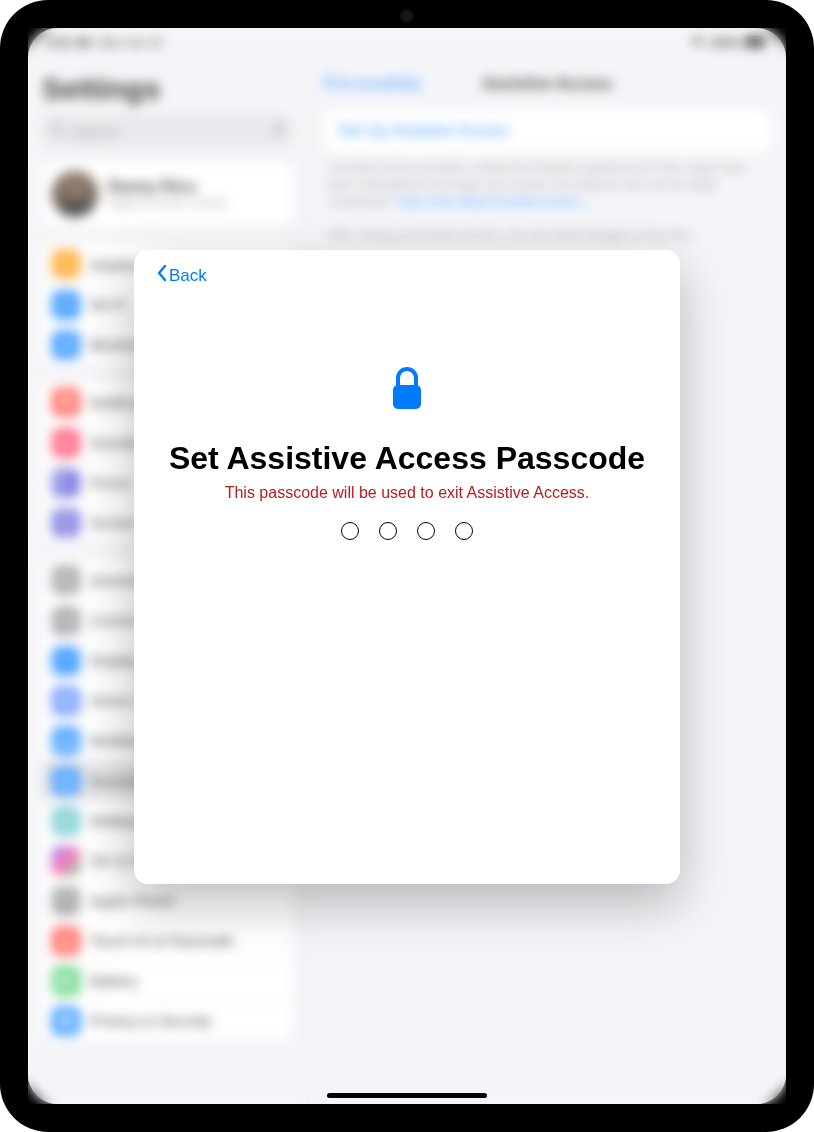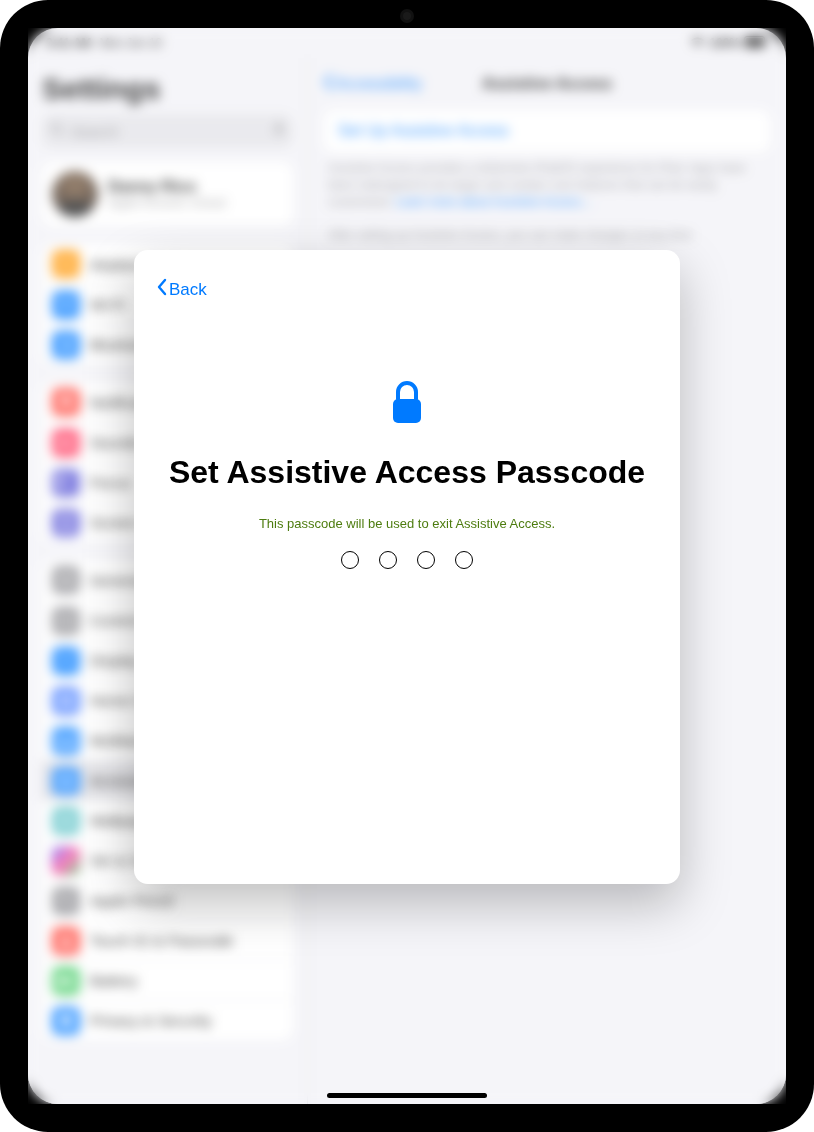--- a/index.html
+++ b/index.html
@@ -149,35 +149,35 @@
   .desc a{color:#007aff;text-decoration:none;}
   
   .modal{
     position:absolute;
     width:546px; height:634px;
     left:50%; top:222px;
     transform:translateX(-50%);
     background:#fff;
     border-radius:14px;
     box-shadow:0 20px 50px rgba(0,0,0,0.25);
-    padding:28px 22px;
+    padding:14px 22px;
   }
   .modal-back{
     color:#007aff;font-size:17px;display:flex;align-items:center;gap:2px;
   }
   .modal-center{
     margin-top:78px;
     display:flex;flex-direction:column;align-items:center;text-align:center;
   }
   .lock-icon{color:#007aff;}
   .modal-h1{
     font-size:32px;font-weight:700;line-height:1.2;margin-top:22px;color:#000;
   }
   .modal-sub{
-    font-size:13px;color:#4d7c0f;margin-top:25px;
+    font-size:16px;color:#b91c1c;margin-top:7px;
   }
   .dots{
     display:flex;gap:20px;margin-top:20px;
   }
   .dot{
     width:18px;height:18px;border:1.5px solid #000;border-radius:50%;
   }
   .home-indicator{
     position:absolute; bottom:6px; left:50%; transform:translateX(-50%);
     width:160px;height:5px;border-radius:3px;background:#000;

